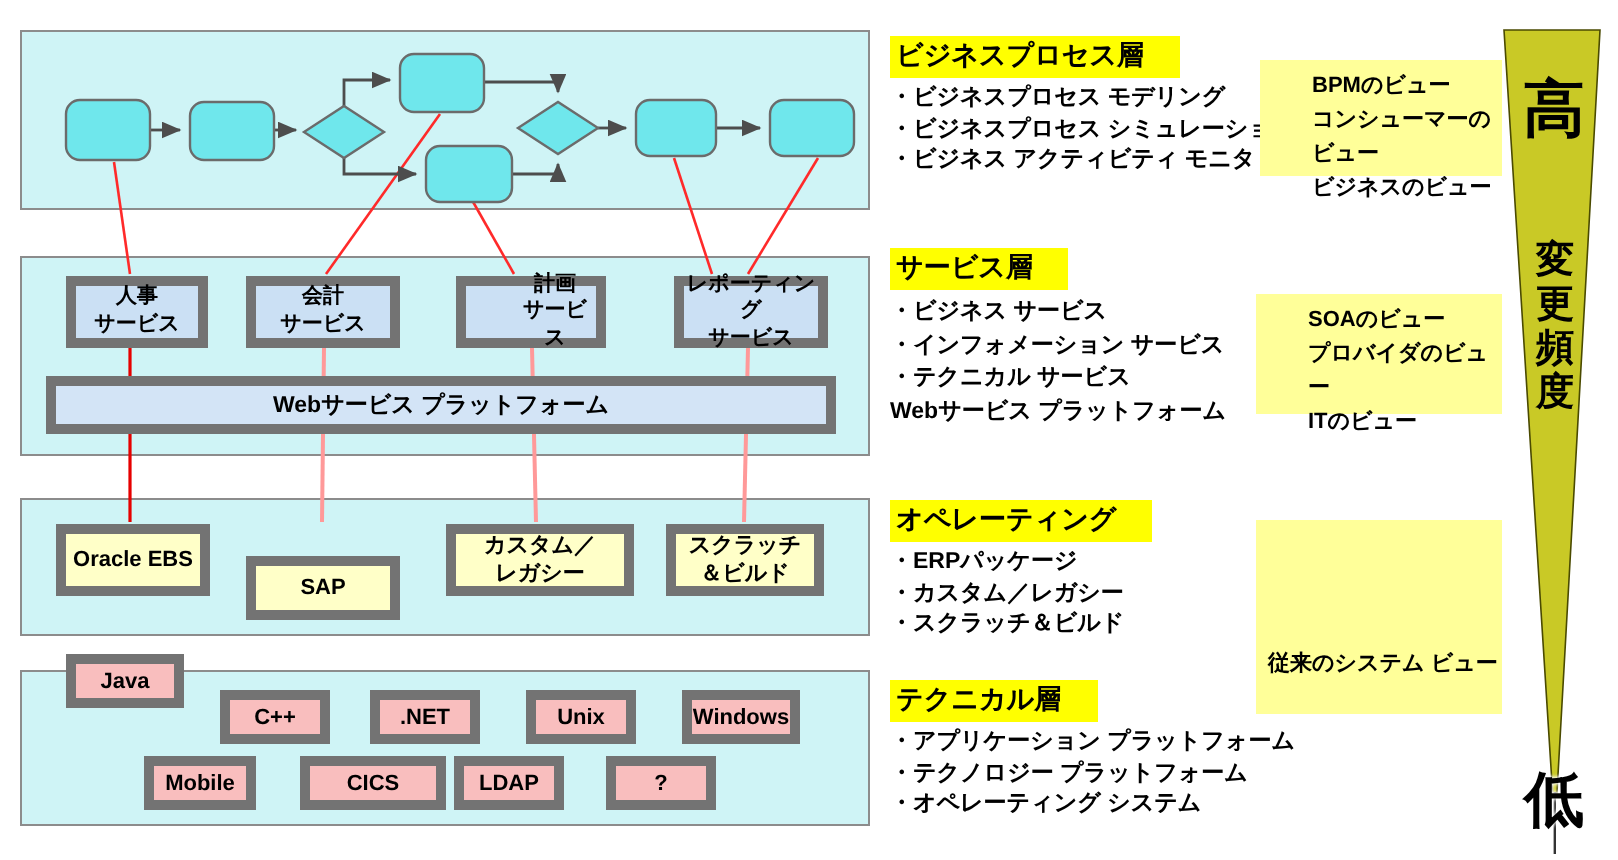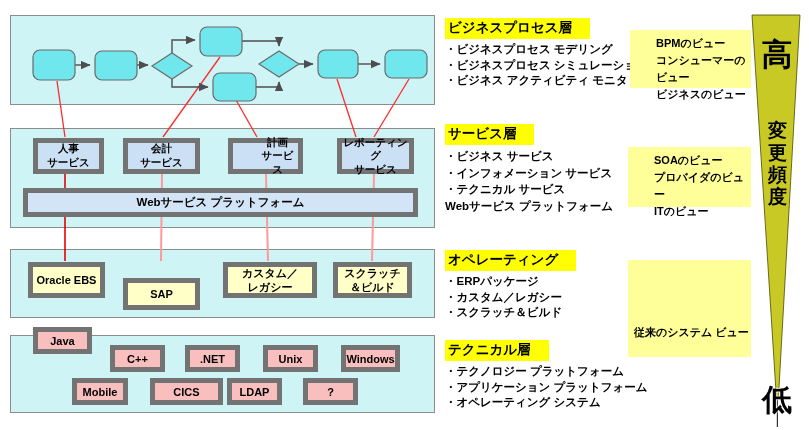--- a/index.html
+++ b/index.html
@@ -136,22 +136,22 @@
     <div class="sec-items">
       <div class="sec-item">・ERPパッケージ</div>
       <div class="sec-item">・カスタム／レガシー</div>
       <div class="sec-item">・スクラッチ＆ビルド</div>
     </div>
   </div>
 
   <div class="section" style="top:340px;">
     <div class="sec-title">テクニカル層</div>
     <div class="sec-items">
+      <div class="sec-item">・アプリケーション プラットフォーム</div>
       <div class="sec-item">・テクノロジー プラットフォーム</div>
-      <div class="sec-item">・アプリケーション プラットフォーム</div>
       <div class="sec-item">・オペレーティング システム</div>
     </div>
   </div>
 
   <div class="view-box" style="left:630px;top:30px;width:121px;height:58px;">BPMのビュー
 コンシューマーのビュー
 ビジネスのビュー</div>
   <div class="view-box" style="left:628px;top:147px;width:123px;height:60px;">SOAのビュー
 プロバイダのビュー
 ITのビュー</div>

